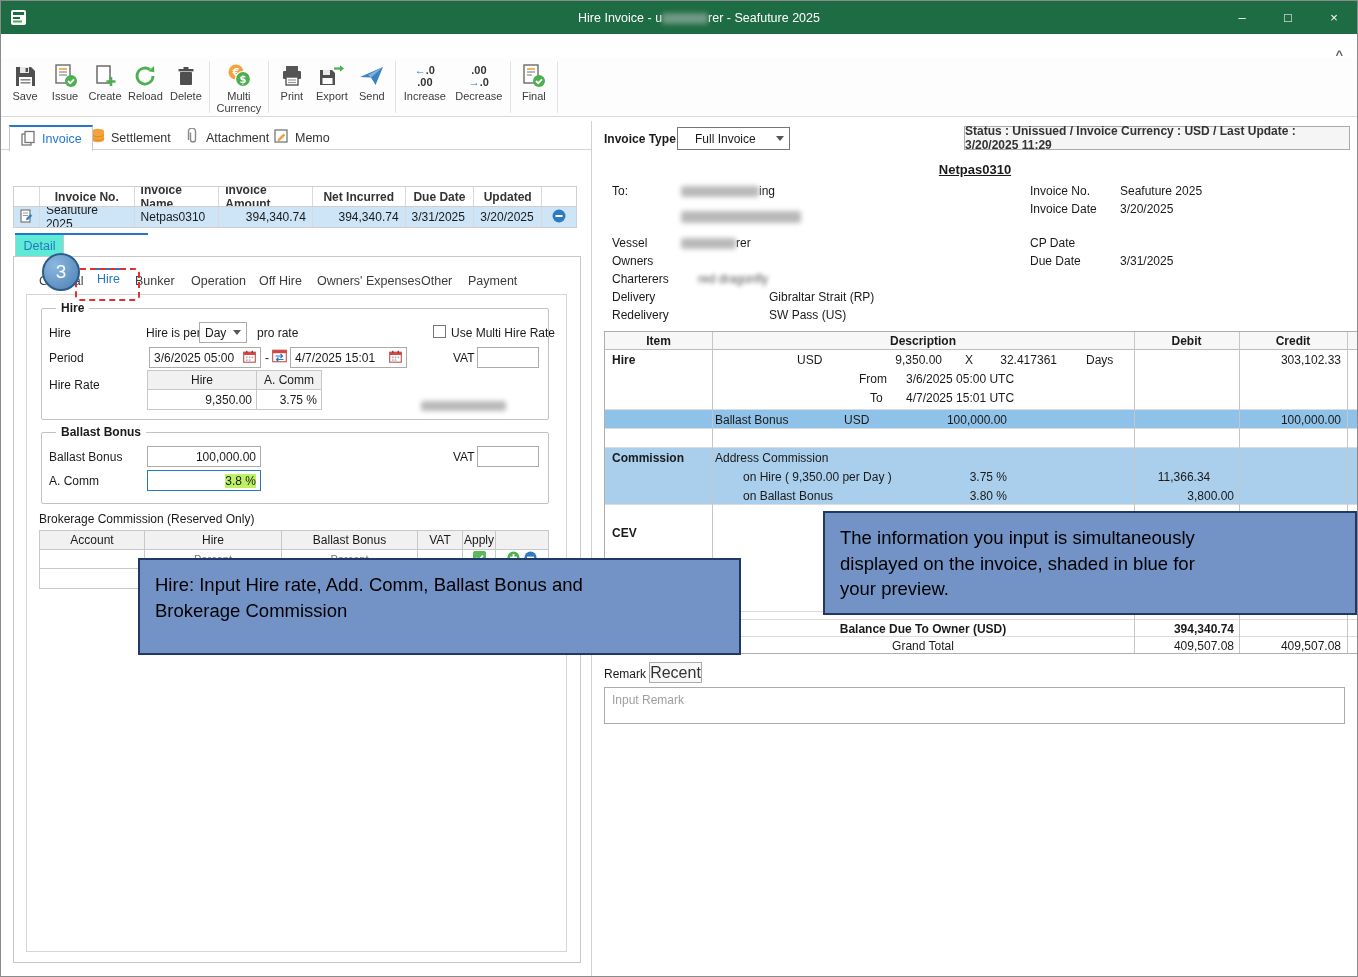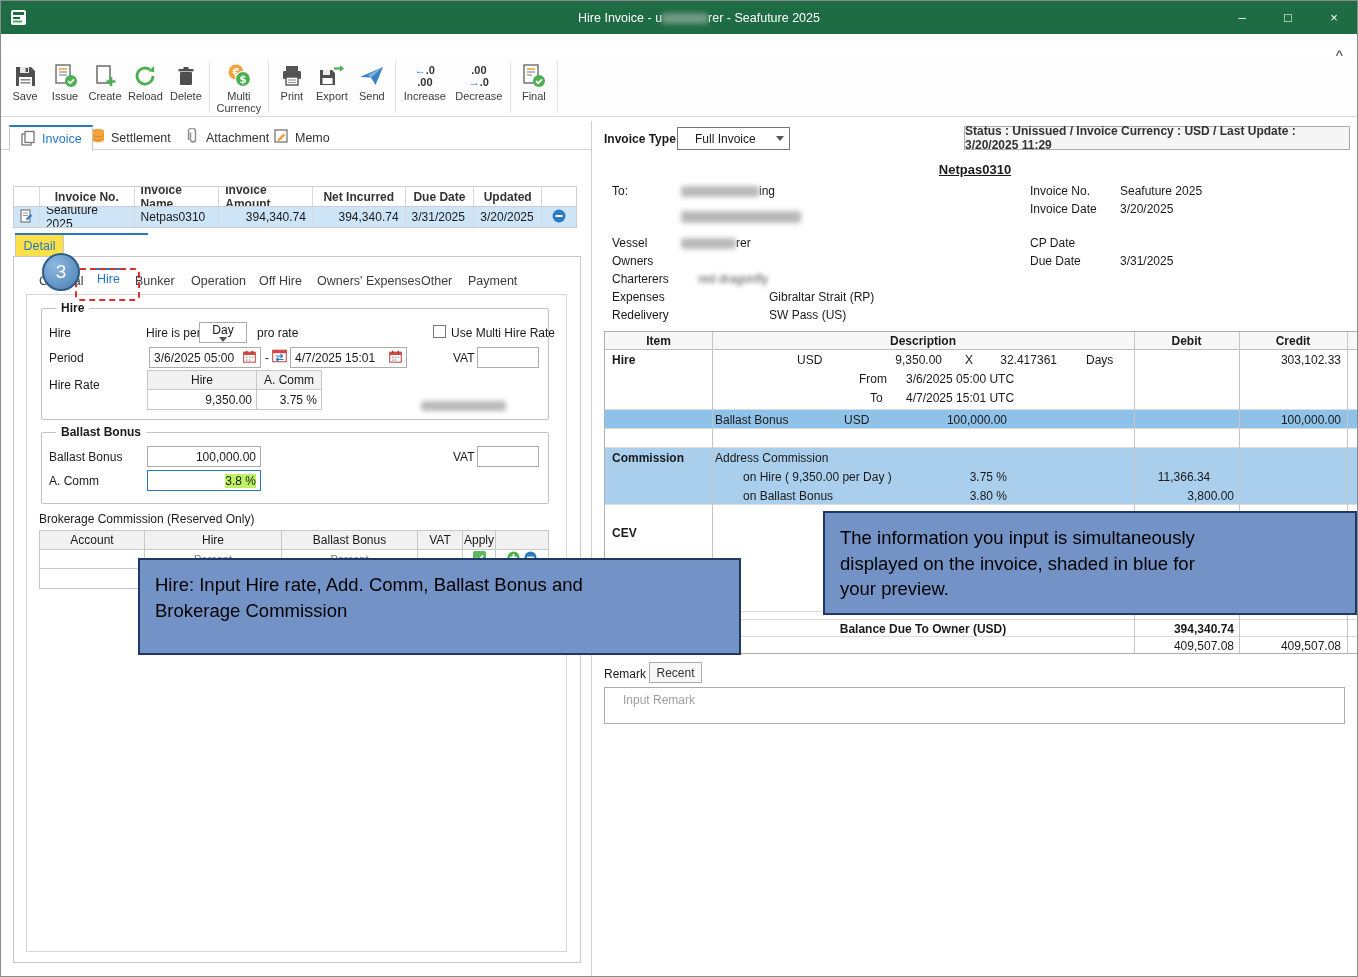--- a/index.html
+++ b/index.html
@@ -64,24 +64,24 @@
   .statusbox{position:absolute;left:963px;top:125px;width:386px;height:24px;border:1px solid #ababab;background:#f5f5f5;
              box-sizing:border-box;display:flex;align-items:center;justify-content:center;font-weight:bold;font-size:12px;color:#333;}
   .ptable{position:absolute;left:603px;top:330px;width:754px;height:323px;border:1px solid #aeaeae;box-sizing:border-box;}
   .pvline{position:absolute;top:0;width:1px;height:100%;background:#c6c6c6;}
   .prow{position:absolute;left:0;width:100%;box-sizing:border-box;}
   .pcell{position:absolute;font-size:12px;white-space:nowrap;}
   .hl1{background:#8FC2E9;}
   .hl2{background:#A9CFEC;}
   .rowline{border-bottom:1px solid #dcdcdc;}
   textarea.remark{position:absolute;left:603px;top:686px;width:741px;height:37px;border:1px solid #ababab;resize:none;
-                  font-family:"Liberation Sans",sans-serif;font-size:12px;padding:5px 18px;box-sizing:border-box;color:#333;}
+                  font-family:"Liberation Sans",sans-serif;font-size:12px;padding:5px 7px;box-sizing:border-box;color:#333;}
   textarea.remark::placeholder{color:#9f9f9f;}
   .recentbtn{position:absolute;left:648px;top:661px;width:53px;height:21px;border:1px solid #ababab;background:#f8f8f8;
-             display:flex;align-items:center;justify-content:center;font-size:12px;color:#333;box-sizing:border-box;}
+             display:flex;align-items:center;justify-content:center;font-size:16px;color:#333;box-sizing:border-box;}
   
   .callout{position:absolute;background:#7393C7;border:2px solid #1F3864;box-sizing:border-box;color:#000;
            font-size:18.5px;line-height:1.38;padding:12px 15px;white-space:pre-line;z-index:30;}
   .badge{position:absolute;left:41px;top:252px;width:34px;height:34px;border-radius:50%;
          background:radial-gradient(circle at 32% 30%,#8cb8e0,#4b7fb2);border:2px solid #2a5d8c;color:#fff;
          display:flex;align-items:center;justify-content:center;font-size:19px;z-index:25;}
   .reddash{position:absolute;left:74px;top:267px;width:61px;height:29px;border:2px dashed #E03131;border-radius:5px;z-index:24;}
   .subtab{position:absolute;top:273px;font-size:12.5px;color:#3c3c3c;white-space:nowrap;}
   .subtab.active{color:#2578C9;border-top:2px solid #2578C9;padding-top:2px;top:267px;background:#fff;}
 </style>
@@ -302,40 +302,40 @@
       <div class="gcell" style="width:34px;justify-content:center;">
         <span><svg width="14" height="14">
               <circle cx="7" cy="7" r="6.5" fill="#2E7BC0"></circle>
               <rect x="3.5" y="6" width="7" height="2" fill="#fff"></rect>
             </svg></span>
       </div>
     </div>
   </div>
 
   <div class="abs" style="left:14px;top:232px;width:133px;height:2px;background:#2578C9;"></div>
-  <div class="abs" style="left:14px;top:234px;width:47px;height:21px;background:#fde047;border-left:1px solid #c8c8c8;border-right:1px solid #c8c8c8;color:#2578C9;font-size:12.5px;display:flex;align-items:center;justify-content:center;z-index:3;">Detail</div>
+  <div class="abs" style="left:14px;top:234px;width:47px;height:21px;background:#5eead4;border-left:1px solid #c8c8c8;border-right:1px solid #c8c8c8;color:#2578C9;font-size:12.5px;display:flex;align-items:center;justify-content:center;z-index:3;">Detail</div>
   <div class="panelbox" style="left:12px;top:255px;width:568px;height:707px;"></div>
 
   <div class="subtab" style="left:38px;">General</div>
   <div class="subtab active" style="left:90px;padding-left:6px;padding-right:6px;">Hire</div>
   <div class="subtab" style="left:134px;">Bunker</div>
   <div class="subtab" style="left:190px;">Operation</div>
   <div class="subtab" style="left:258px;">Off Hire</div>
   <div class="subtab" style="left:316px;">Owners' Expenses</div>
   <div class="subtab" style="left:420px;">Other</div>
   <div class="subtab" style="left:467px;">Payment</div>
 
   <div class="panelbox" style="left:25px;top:293px;width:541px;height:658px;border-color:#d6d6d6;"></div>
 
   <div class="fieldset" style="left:40px;top:307px;width:508px;height:112px;">
     <span class="legend">Hire</span>
   </div>
   <span class="t" style="left:48px;top:325px;">Hire</span>
   <span class="t" style="left:145px;top:325px;">Hire is per</span>
-  <div class="select" style="left:198px;top:321px;width:48px;flex-direction:column;">
+  <div class="select" style="left:198px;top:321px;width:48px;">
     <span>Day</span>
       <span class="caret"></span>
   </div>
   <span class="t" style="left:256px;top:325px;">pro rate</span>
   <span class="checkbox" style="left:432px;top:324px;"></span>
   <span class="t" style="left:450px;top:325px;">Use Multi Hire Rate</span>
 
   <span class="t" style="left:48px;top:350px;">Period</span>
   <div class="inp" style="left:148px;top:346px;width:112px;justify-content:space-between;">
     <span>3/6/2025 05:00</span>
@@ -455,21 +455,21 @@
   <div class="abs c" style="left:603px;top:161px;width:742px;font-weight:bold;font-size:13px;text-decoration:underline;">Netpas0310</div>
 
   <span class="t" style="left:611px;top:183px;">To:</span>
   <span class="t" style="left:680px;top:183px;"><span class="blurblock" style="width:78px;height:11px;"></span><span>ing</span></span>
   <span class="blurblock" style="position:absolute;left:680px;top:210px;width:120px;height:12px;"></span>
   <span class="t" style="left:611px;top:235px;">Vessel</span>
   <span class="t" style="left:680px;top:235px;"><span class="blurblock" style="width:55px;height:11px;"></span><span>rer</span></span>
   <span class="t" style="left:611px;top:253px;">Owners</span>
   <span class="t" style="left:611px;top:271px;">Charterers</span>
   <span class="t blurtext" style="left:697px;top:271px;">red dragonfly</span>
-  <span class="t" style="left:611px;top:289px;">Expenses</span>
+  <span class="t" style="left:611px;top:289px;">Delivery</span>
   <span class="t" style="left:768px;top:289px;">Gibraltar Strait (RP)</span>
   <span class="t" style="left:611px;top:307px;">Redelivery</span>
   <span class="t" style="left:768px;top:307px;">SW Pass (US)</span>
 
   <span class="t" style="left:1029px;top:183px;">Invoice No.</span>
   <span class="t" style="left:1119px;top:183px;">Seafuture 2025</span>
   <span class="t" style="left:1029px;top:201px;">Invoice Date</span>
   <span class="t" style="left:1119px;top:201px;">3/20/2025</span>
   <span class="t" style="left:1029px;top:235px;">CP Date</span>
   <span class="t" style="left:1029px;top:253px;">Due Date</span>
@@ -521,20 +521,21 @@
     <span class="pcell r" style="top:138px;left:330px;width:72px;">3.75 %</span>
     <span class="pcell r" style="top:138px;left:529px;width:100px;text-align:center;">11,366.34</span>
     <span class="pcell" style="top:157px;left:138px;">on Ballast Bonus</span>
     <span class="pcell r" style="top:157px;left:330px;width:72px;">3.80 %</span>
     <span class="pcell r" style="top:157px;left:529px;width:100px;">3,800.00</span>
 
     <span class="pcell b" style="top:194px;left:7px;">CEV</span>
 
     <span class="pcell b" style="top:290px;left:107px;width:422px;text-align:center;">Balance Due To Owner (USD)</span>
     <span class="pcell b r" style="top:290px;left:529px;width:100px;">394,340.74</span>
+    <span class="pcell" style="top:307px;left:107px;width:422px;text-align:center;">Grand Total</span>
     <span class="pcell r" style="top:307px;left:529px;width:100px;">409,507.08</span>
     <span class="pcell r" style="top:307px;left:634px;width:102px;">409,507.08</span>
   </div>
 
   <span class="t" style="left:603px;top:666px;">Remark</span>
   <div class="recentbtn">Recent</div>
   <textarea class="remark" placeholder="Input Remark" style=""></textarea>
 
   <div class="badge">3</div>
   <div class="reddash"></div>

